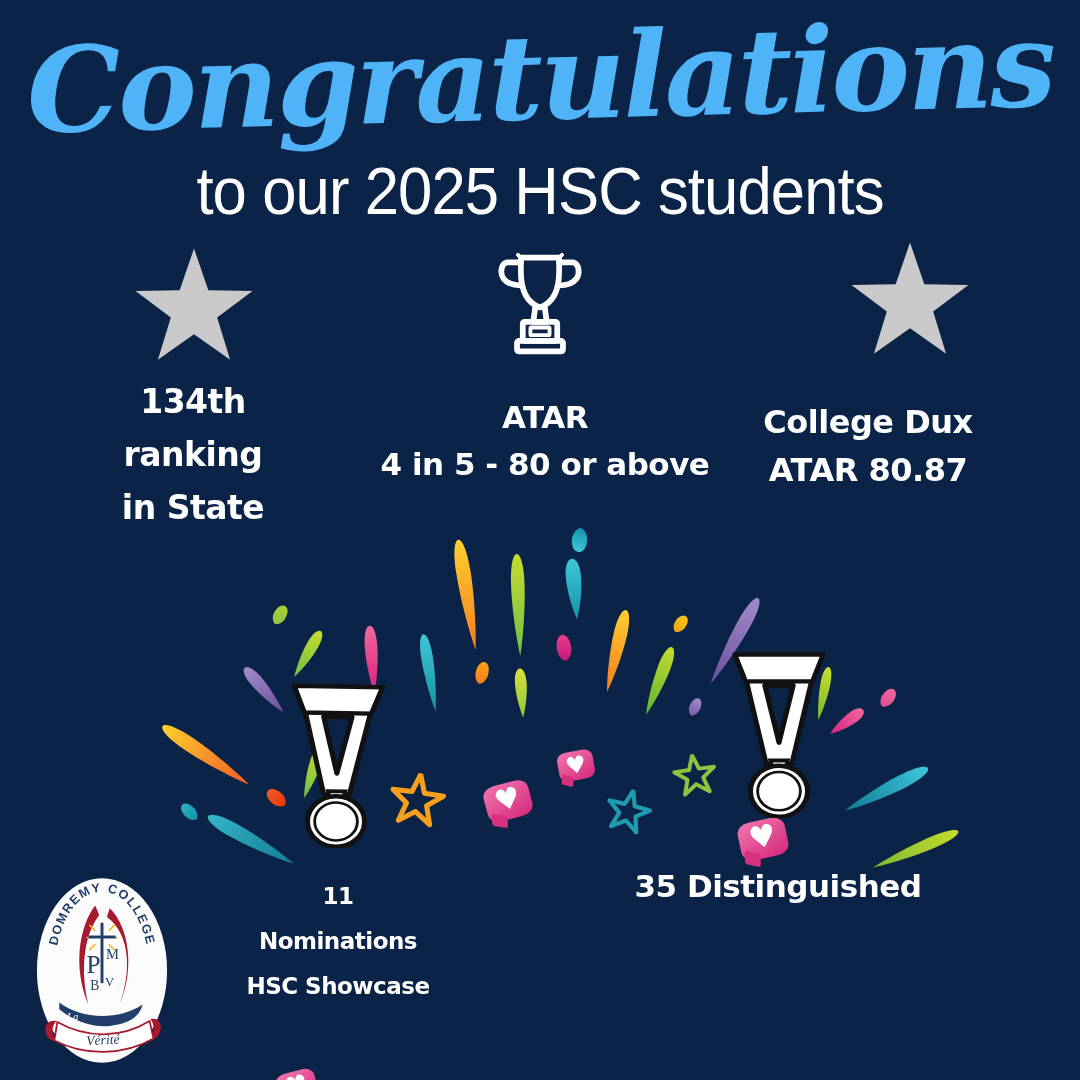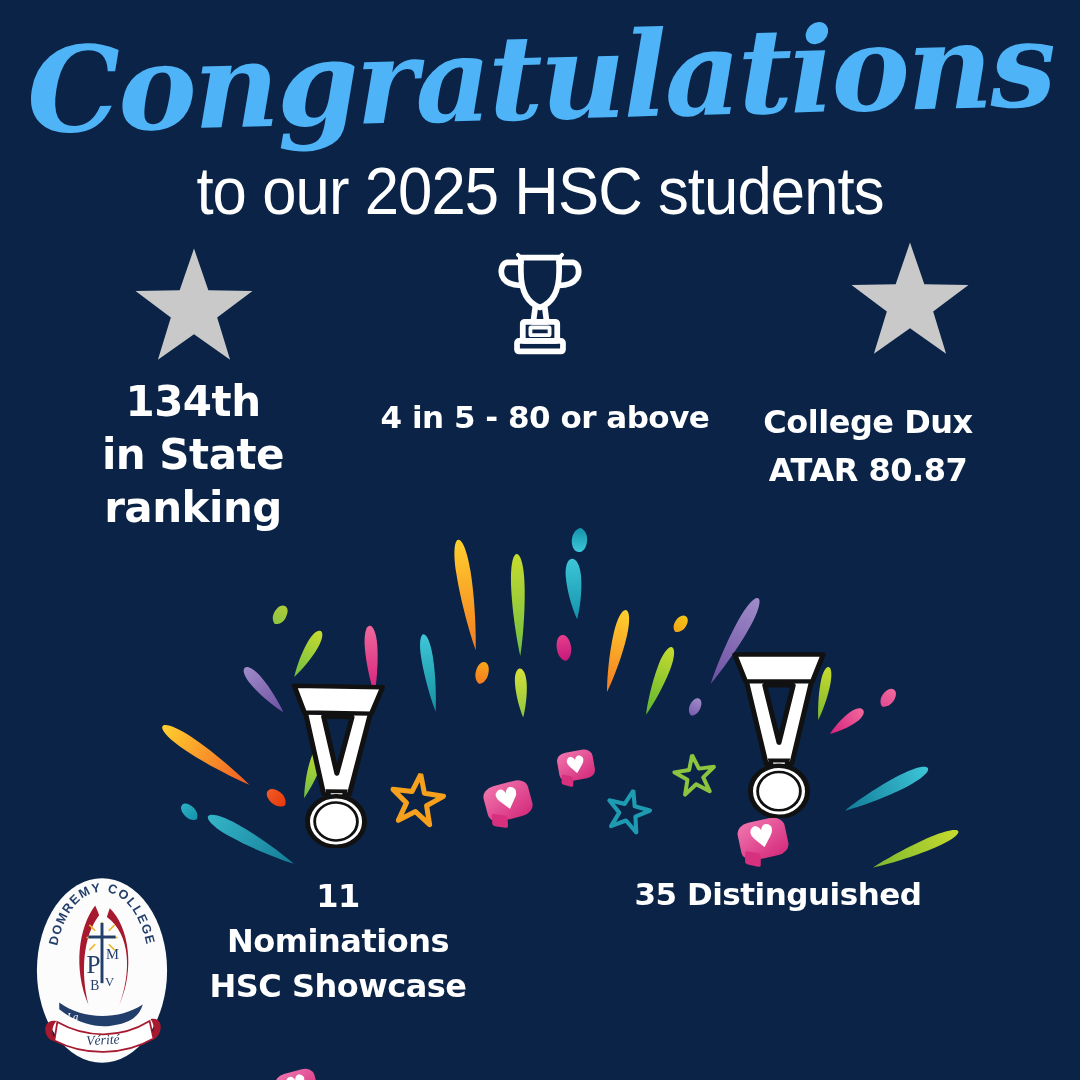--- a/index.html
+++ b/index.html
@@ -6,25 +6,25 @@
   .canvas{position:relative;width:1080px;height:1080px;overflow:hidden;background:#0A2347;}
   .abs{position:absolute;}
   .title{left:0;top:8px;width:1080px;text-align:center;
     font-family:"DejaVu Serif",serif;font-style:italic;font-weight:700;
     font-size:118px;color:#4FB3F7;letter-spacing:-3px;transform:rotate(-1.5deg);z-index:4;}
   .subtitle{left:0;top:152px;width:1080px;text-align:center;
     font-family:"Liberation Sans",sans-serif;font-weight:400;font-size:67px;color:#FFFFFF;
     letter-spacing:-1px;transform:scaleX(0.92);z-index:4;}
   .stat{color:#FFFFFF;font-family:"DejaVu Sans",sans-serif;font-weight:700;
     text-align:center;letter-spacing:-0.5px;z-index:4;}
-  .stat-rank{left:73px;top:375px;width:240px;font-size:42px;line-height:53px;}
+  .stat-rank{left:73px;top:375px;width:240px;font-size:33px;line-height:53px;}
   .stat-atar{left:370px;top:394px;width:350px;font-size:31px;line-height:47px;}
   .stat-dux{left:728px;top:398px;width:280px;font-size:32px;line-height:48px;}
-  .ach-left{left:188px;top:874px;width:300px;font-size:32px;line-height:45px;}
-  .ach-right{left:598px;top:864px;width:360px;font-size:31px;line-height:44px;margin-top:8px;}
+  .ach-left{left:188px;top:874px;width:300px;font-size:23px;line-height:45px;}
+  .ach-right{left:598px;top:864px;width:360px;font-size:31px;line-height:44px;}
   #confetti-layer{left:0;top:0;width:1080px;height:1080px;z-index:1;}
   .medal{z-index:2;}
   .logo{z-index:5;}
   .heartbadge{position:absolute;background:linear-gradient(155deg,#EE6FA9 10%,#D6307F 90%);
     border-radius:27%;display:flex;align-items:center;justify-content:center;}
   .heartbadge .hg{color:#FFFFFF;line-height:1;font-family:"DejaVu Sans",sans-serif;margin-top:-6%;}
   .heartbadge .tail{position:absolute;left:4%;bottom:-14%;width:34%;height:34%;
     background:#D6307F;border-radius:18%;transform:rotate(24deg) skew(12deg);z-index:-1;}
 </style>
 </head>
@@ -49,25 +49,26 @@
     <rect x="40" y="81" width="20" height="8" rx="1" stroke-width="4"></rect>
     <rect x="26" y="95" width="48" height="11" rx="2"></rect>
   </svg>
 
   <svg class="abs" style="left:846px;top:240px;z-index:4" width="128" height="128" viewBox="0 0 100 100">
     <path d="M50,2 L61.2,34.6 L95.7,35.2 L68.1,55.9 L78.2,88.8 L50,69 L21.8,88.8 L31.9,55.9 L4.3,35.2 L38.8,34.6 Z" fill="#C9C9C9"></path>
   </svg>
 
   <div class="abs stat stat-rank">
     <div>134th</div>
+    <div>ranking</div>
     <div>in State</div>
-    <div>ranking</div>
   </div>
 
   <div class="abs stat stat-atar">
+    <div>ATAR</div>
     <div>4 in 5 - 80 or above</div>
   </div>
 
   <div class="abs stat stat-dux">
     <div>College Dux</div>
     <div>ATAR 80.87</div>
   </div>
 
   <div class="abs" id="confetti-layer">
       <svg width="16" height="114" viewBox="0 0 20 100" preserveAspectRatio="none" style="position: absolute; left: 459px; top: 538px; transform: rotate(-9deg);">

